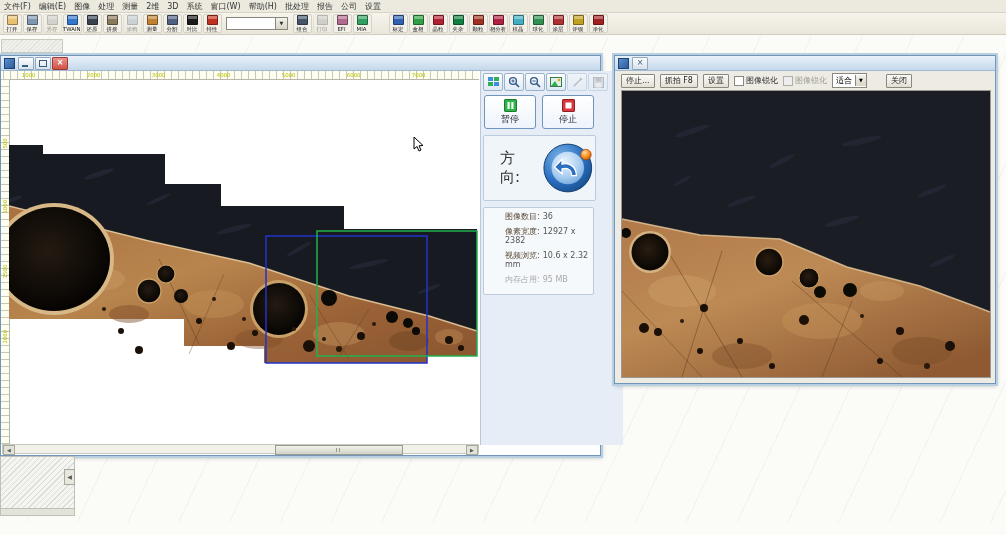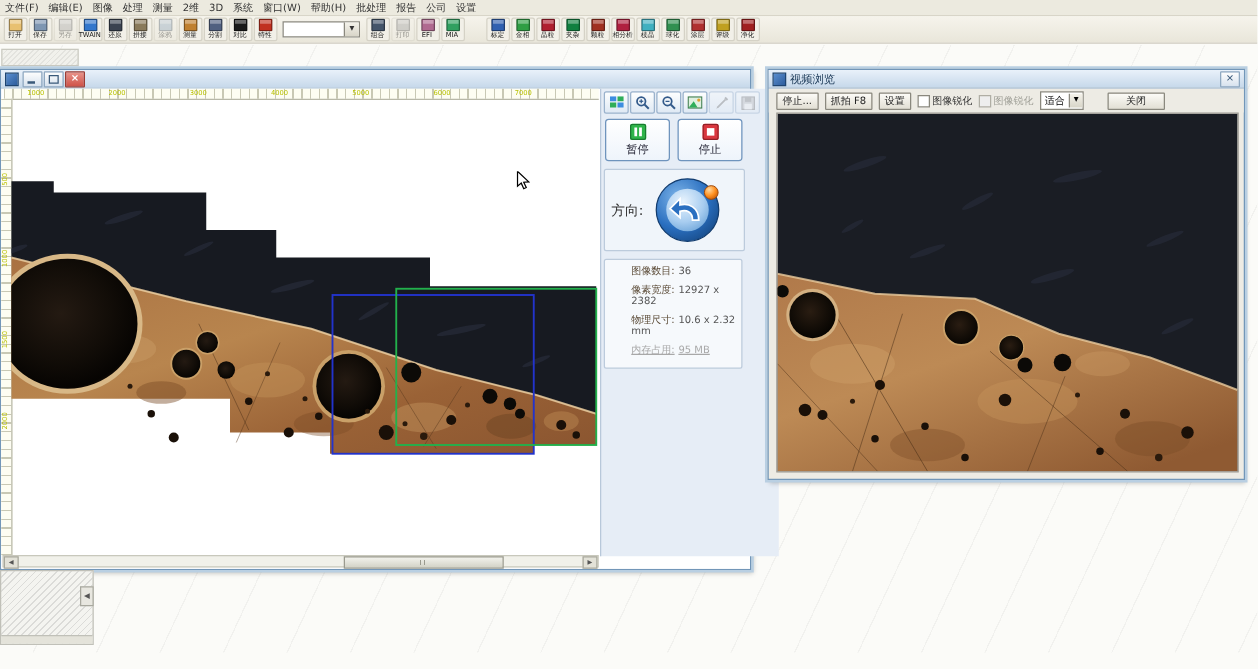--- a/index.html
+++ b/index.html
@@ -56,28 +56,28 @@
   .cursor-svg{position:absolute;left:412px;top:66px;width:11px;height:16px;}
 
   .side-panel{position:absolute;left:479px;top:0;width:143px;height:374px;background:#e6edf6;border-left:1px solid #b8c8da;box-sizing:border-box;padding:2px;}
   .mini-toolbar{display:flex;gap:1px;margin-bottom:4px;}
   .mini-btn{width:18px;height:16px;border:1px solid #9ab2cc;background:linear-gradient(#fdfefe,#dfe9f4);border-radius:2px;display:flex;align-items:center;justify-content:center;cursor:pointer;}
   .mini-btn.disabled{opacity:.4;}
   .big-btns{display:flex;gap:6px;margin:0 0 6px 1px;}
   .big-btn{width:52px;height:34px;background:linear-gradient(#ffffff,#eef4fb);border:1px solid #6f94bd;border-radius:3px;display:flex;flex-direction:column;align-items:center;justify-content:center;font-size:9px;color:#223;cursor:pointer;font-family:inherit;padding:1px;}
   .ico-pause{width:13px;height:13px;border-radius:2px;margin-bottom:1px;position:relative;}
   .dir-box{position:relative;width:111px;height:64px;border:1px solid #bccbdc;background:#f0f5fa;border-radius:2px;margin-bottom:6px;display:flex;align-items:center;}
-  .dir-label{font-size:11px;color:#333;margin-left:5px;}
+  .dir-label{font-size:15px;color:#333;margin-left:16px;}
   .dir-btn{margin-left:8px;cursor:pointer;}
   .info-box{width:111px;border:1px solid #bccbdc;background:#f6f9fc;border-radius:2px;padding:4px 3px;box-sizing:border-box;}
   .info-row{font-size:8px;color:#443c30;margin-bottom:6px;line-height:9px;margin-left:18px;}
   .info-row .ilabel{color:#5a4a36;margin-right:3px;}
   .info-row .ivalue{color:#555;}
   .info-row.muted{color:#a0a0a0;}
-  .info-row.muted .ilabel,.info-row.muted .ivalue{color:#a8a8a8;text-decoration:underline;}
+  .info-row.muted .ilabel,.info-row.muted .ivalue{color:#a8a8a8;}
 
   .hscroll{position:absolute;left:1px;bottom:1px;width:477px;height:10px;background:#f1f1ea;border:1px solid #c8c8bc;box-sizing:border-box;display:block;}
   .sb-btn{position:absolute;top:0;width:10px;height:8px;background:#e3e2d8;border:1px solid #a8a89c;font-size:5px;line-height:8px;text-align:center;color:#555;cursor:pointer;}
   .sb-btn.left{left:0;}
   .sb-btn.right{right:0;}
   .sb-thumb{position:absolute;left:272px;top:0;width:126px;height:8px;background:linear-gradient(#f2f2ec,#d2d2c6);border:1px solid #9a9a8e;cursor:grab;}
   .sb-thumb::after{content:"";position:absolute;left:50%;top:2px;width:6px;height:4px;margin-left:-3px;
       background:repeating-linear-gradient(to right,#9a9a8e 0 1px,transparent 1px 3px);}
 
   
@@ -438,58 +438,57 @@
               <circle cx="27" cy="28" r="25" fill="url(#ringG)" stroke="#123c6e" stroke-width="1"></circle>
               <circle cx="27" cy="28" r="17" fill="url(#innerG)"></circle>
               <path d="M36,36 C36,26 28,22 21,24 L21,19 L13,27 L21,34 L21,29 C26,27.5 31,29 31,36 Z" fill="#2a6fc0" stroke="#fff" stroke-width="1.4"></path>
               <circle cx="46" cy="14" r="5.5" fill="url(#orbG)" stroke="#a04808" stroke-width="0.8"></circle>
             </svg>
           </div>
 
           <div class="info-box">
               <div class="info-row"><span class="ilabel">图像数目:</span><span class="ivalue">36</span></div>
               <div class="info-row"><span class="ilabel">像素宽度:</span><span class="ivalue">12927 x 2382</span></div>
-              <div class="info-row"><span class="ilabel">物理尺寸:</span><span class="ivalue">10.6 x 2.32 mm</span></div>
+              <div class="info-row"><span class="ilabel">视频浏览:</span><span class="ivalue">10.6 x 2.32 mm</span></div>
               <div class="info-row muted"><span class="ilabel">内存占用:</span><span class="ivalue">95 MB</span></div>
             </div>
         </div>
 
         <div class="hscroll">
           <span class="sb-btn left">◀</span>
           <span class="sb-thumb"></span>
           <span class="sb-btn right">▶</span>
         </div>
       </div>
     </div>
 
     <div class="win video-win">
       <div class="titlebar">
         <span class="win-ico"></span>
-        <span class="title">视频浏览</span>
         <span class="caption-btns">
           <span class="cap-btn" style="text-align:center;font-size:8px;line-height:10px;color:#3a5a7a;">×</span>
         </span>
       </div>
       <div class="video-toolbar">
         <button class="vbtn">停止...</button>
         <button class="vbtn">抓拍 F8</button>
         <button class="vbtn">设置</button>
         <span class="chk">
           <span class="box"></span>
           <span>图像锐化</span>
         </span>
         <span class="chk disabled">
           <span class="box"></span>
           <span>图像锐化</span>
         </span>
         <span class="vselect">
           <span>适合</span>
           <span class="arrow">▼</span>
         </span>
-        <button class="vbtn" style="margin-left:14px;padding:0 14px;">关闭</button>
+        <button class="vbtn" style="margin-left:14px;padding:0 4px;">关闭</button>
       </div>
 
       <svg class="video-view" width="368" height="286" viewBox="0 0 368 286" preserveAspectRatio="none">
         <defs>
           <radialGradient id="vblobG" cx="45%" cy="42%" r="65%">
             <stop offset="0%" stop-color="#2a1d12"></stop>
               <stop offset="55%" stop-color="#140e08"></stop>
               <stop offset="90%" stop-color="#070502"></stop>
               <stop offset="100%" stop-color="#30200e"></stop>
           </radialGradient>

